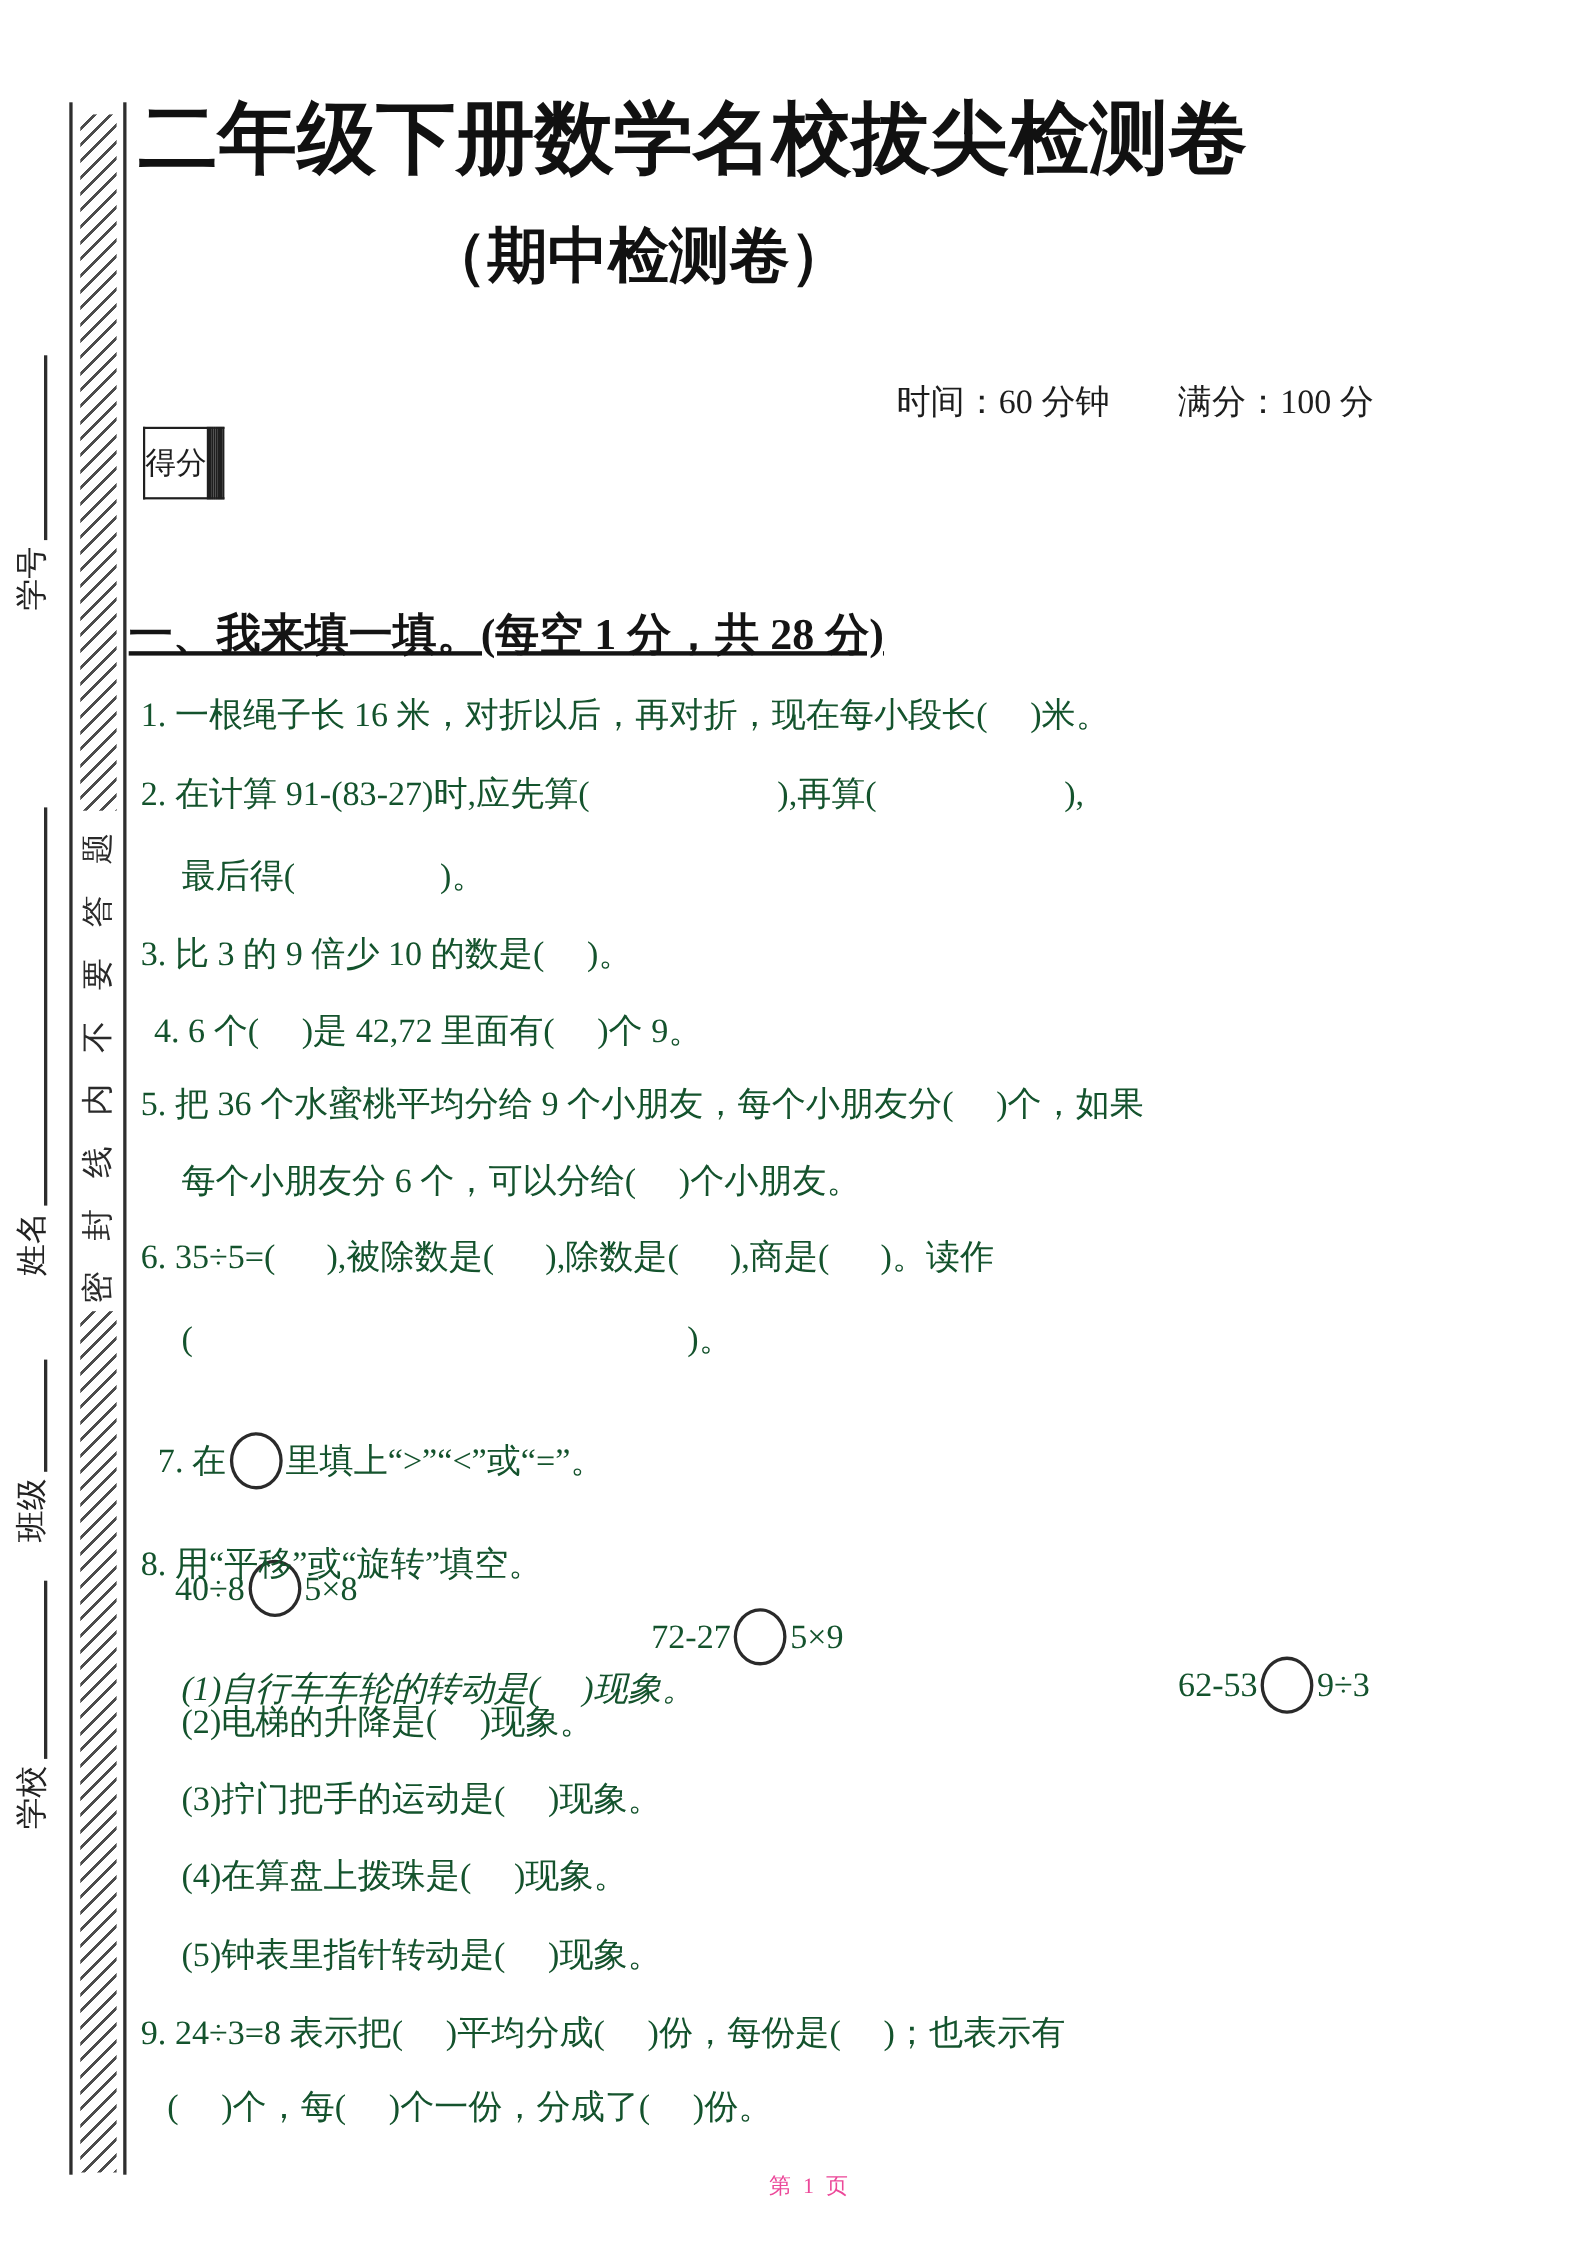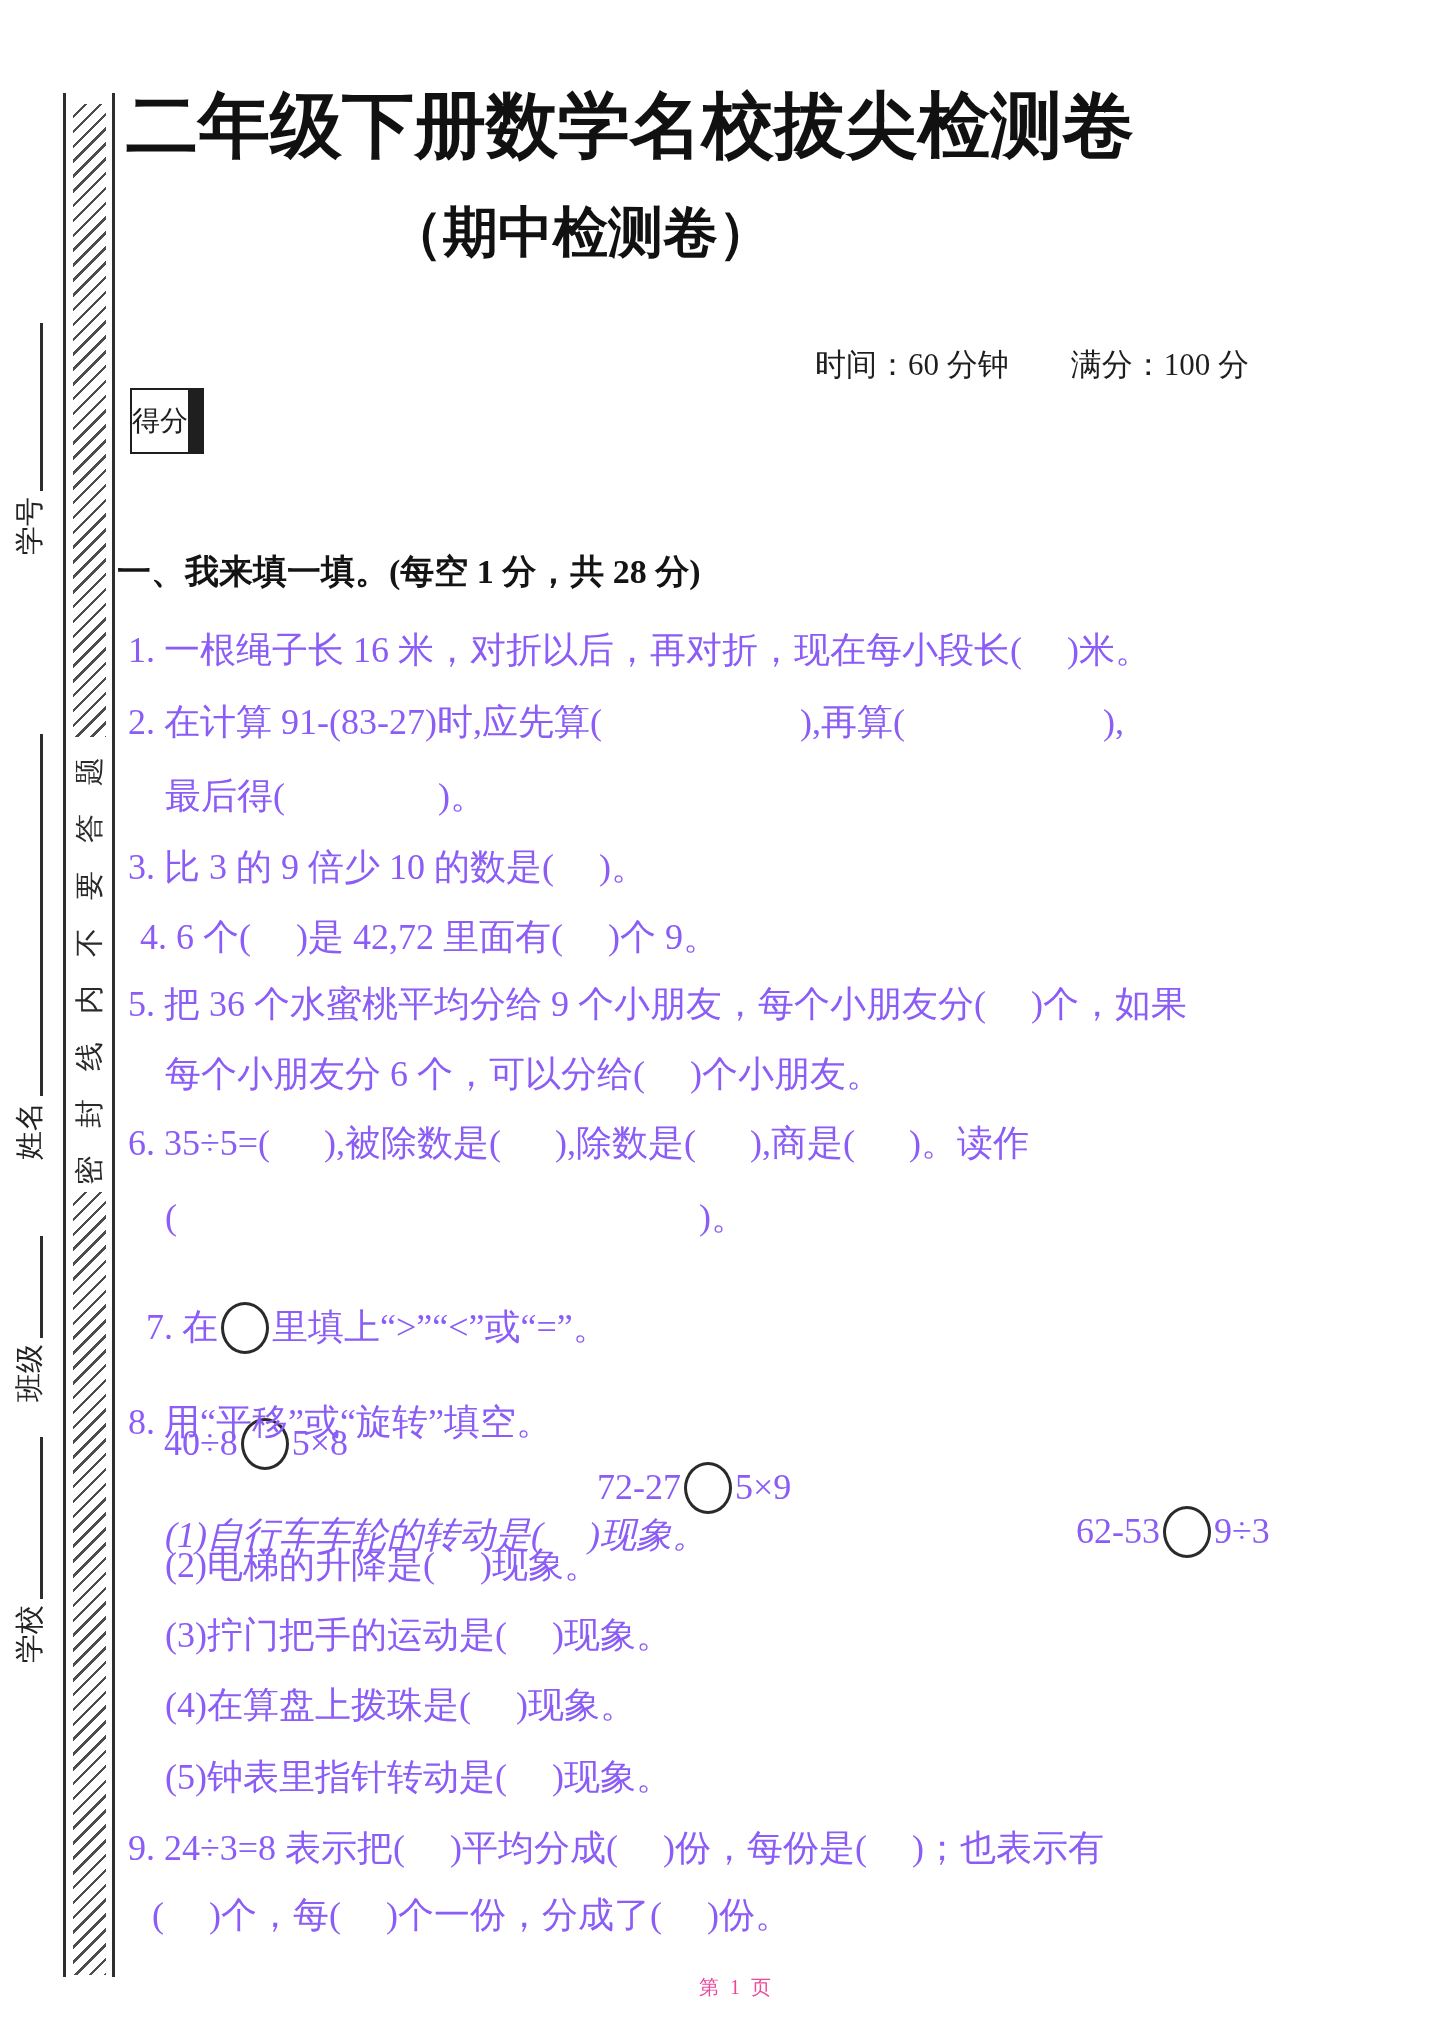--- a/index.html
+++ b/index.html
@@ -7,23 +7,23 @@
     width:1440px;height:2037px;
     background:#ffffff;
     font-family:"Liberation Serif", serif;
     color:#1c1c1c;
     position:relative;
     overflow:hidden;
   }
   .line{
     position:absolute;
     white-space:pre;
-    font-size:36px;
+    font-size:31px;
     line-height:44px;
-    color:#8b5cf6;
+    color:#14532d;
   }
   
   .vline{position:absolute;background:#2e2e2e;}
   .hatch{
     position:absolute;
     background:repeating-linear-gradient(135deg,
       rgba(0,0,0,0) 0px, rgba(0,0,0,0) 8px,
       #4c4c4c 8px, #4c4c4c 10.5px);
   }
   .seal-text{
@@ -78,21 +78,21 @@
   table.score td{
     border:2.5px solid #1f1f1f;
     text-align:center;vertical-align:middle;
     padding:0;
   }
   table.score tr.hdr td{height:60px;border-bottom:4px solid #1f1f1f;}
   table.score tr.scr td{height:62px;}
   
   .section-heading{
     position:absolute;left:117px;top:549px;
-    font-size:34px;font-weight:bold;white-space:pre;color:#141414;
+    font-size:40px;font-weight:bold;white-space:pre;color:#141414;text-decoration:underline;
   }
   
   .cmp-circle{
     display:inline-block;
     width:42px;height:46px;
     border:3px solid #2a2a2a;
     border-radius:50%;
     vertical-align:middle;
     margin:0 3px 6px 3px;
   }

